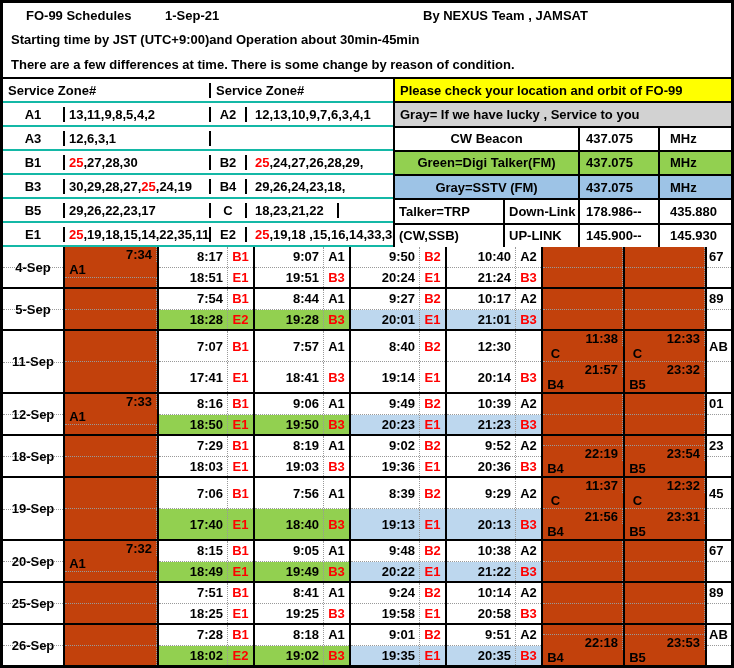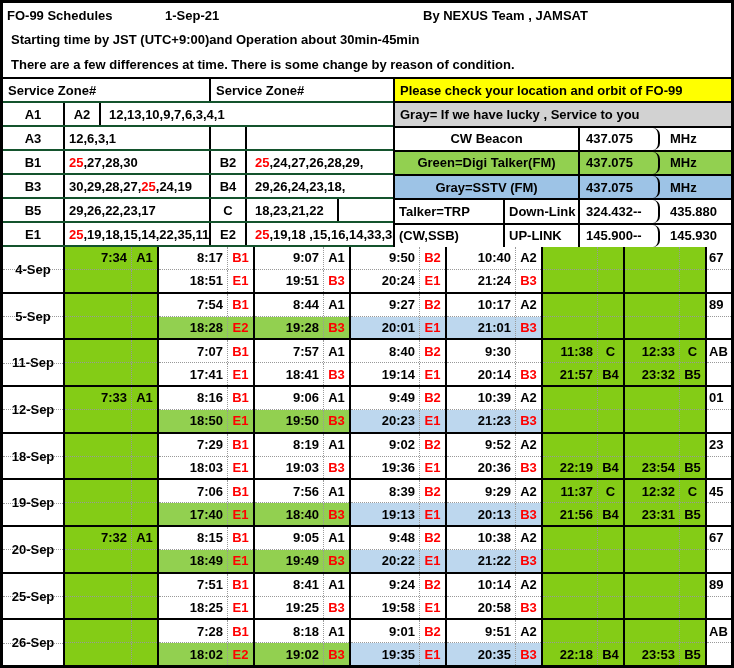--- a/index.html
+++ b/index.html
@@ -4,47 +4,47 @@
 <style>
   html,body{margin:0;padding:0;background:#fff;}
   .canvas{
     width:734px;height:668px;box-sizing:border-box;border:3px solid #000;
     font-family:"Liberation Sans",sans-serif;font-weight:bold;font-size:13px;color:#000;
     display:flex;flex-direction:column;background:#fff;overflow:hidden;
   }
   
   .titles{height:74px;display:flex;flex-direction:column;justify-content:space-evenly;}
   .trow{position:relative;height:24px;line-height:24px;white-space:nowrap;}
-  .t-title{position:absolute;left:4px;text-align:center;}
+  .t-title{position:absolute;left:23px;text-align:center;}
   .t-date{position:absolute;left:162px;}
   .t-by{position:absolute;left:420px;}
   .t-line{padding-left:8px;}
   
   .midblock{display:flex;border-top:2px solid #000;height:168px;}
   .zones{width:392px;display:flex;flex-direction:column;border-right:2px solid #000;box-sizing:border-box;}
-  .zrow{display:flex;height:24px;border-bottom:2px solid #14532d;box-sizing:border-box;flex:1;}
+  .zrow{display:flex;height:24px;border-bottom:2px solid #14b8a6;box-sizing:border-box;flex:1;align-items:center;}
   .zcell{box-sizing:border-box;border-right:2px solid #000;display:flex;align-items:center;overflow:hidden;white-space:nowrap;}
   .zhead1{width:208px;padding-left:5px;}
   .zhead2{flex:1;padding-left:5px;border-right:none;}
   .zcode1{width:62px;justify-content:center;}
   .zlist1{width:146px;padding-left:4px;}
   .zcode2{width:36px;justify-content:center;}
   .zlist2{flex:1;padding-left:8px;border-right:none;}
   .zlist2.split{flex:0 0 92px;border-right:2px solid #000;}
   .zextra{flex:1;border-right:none;}
   .legend{flex:1;display:flex;flex-direction:column;}
   .lrow{display:flex;height:24px;flex:1;border-bottom:2px solid #000;box-sizing:border-box;align-items:stretch;}
   .lrow:last-child{border-bottom:none;}
   .lcell{box-sizing:border-box;display:flex;align-items:center;border-right:2px solid #000;overflow:hidden;white-space:nowrap;}
   .lcell:last-child{border-right:none;}
   .lfull{flex:1;padding-left:5px;}
   .llabel{width:185px;justify-content:center;}
   .llabelA{width:110px;padding-left:4px;}
   .llabelB{width:75px;padding-left:4px;}
-  .lfreq{width:80px;padding-left:6px;border-radius:7px;}
+  .lfreq{width:80px;padding-left:6px;}
   .lunit{flex:1;padding-left:10px;}
   
   .sched{flex:1;display:flex;flex-direction:column;}
   .srow{flex:1;display:flex;border-bottom:2px solid #000;box-sizing:border-box;}
   .srow:last-child{border-bottom:none;}
   .dcell{width:62px;border-right:2px solid #000;box-sizing:border-box;position:relative;
          display:flex;align-items:center;justify-content:center;}
   .dcell::after{content:"";position:absolute;left:0;right:0;top:50%;border-top:1px dotted #999;}
   .dlabel{position:relative;z-index:1;}
   .pcol{display:flex;flex-direction:column;border-right:2px solid #000;box-sizing:border-box;}
@@ -52,21 +52,21 @@
   .pcol.main{width:96px;}
   .pcol.late{width:82px;}
   .ocol{flex:1;display:flex;flex-direction:column;}
   .half{flex:1;display:flex;align-items:stretch;}
   .half.top{border-bottom:1px dotted #999;box-sizing:border-box;}
   .tcell{flex:1;display:flex;align-items:center;justify-content:flex-end;padding-right:4px;
          border-right:1px dotted #999;box-sizing:border-box;}
   .ccell{width:25px;display:flex;align-items:center;justify-content:center;}
   .ohalf{flex:1;display:flex;align-items:center;padding-left:2px;}
   .ohalf.top{border-bottom:1px dotted #999;box-sizing:border-box;}
-  .bg-gray{background:#84cc16;}
+  .bg-gray{background:#c2410c;flex-direction:column;}
   .bg-green{background:#92D050;}
   .bg-blue{background:#BDD7EE;}
   .red{color:#FF0000;}
 </style>
 </head>
 <body>
 
 <div class="canvas">
   <div class="titles">
     <div class="trow">
@@ -79,20 +79,23 @@
   </div>
 
   <div class="midblock">
     <div class="zones">
         <div class="zrow">
           <div class="zcell zhead1">Service  Zone#</div>
           <div class="zcell zhead2">Service  Zone#</div>
         </div>
         <div class="zrow">
           <div class="zcell zcode1">A1</div>
+          <div class="zcell zlist1">
+            <span>13,11,9,8,5,4,2</span>
+          </div>
           <div class="zcell zcode2">A2</div>
           <div class="zcell zlist2">
             <span>12,13,10,9,7,6,3,4,1</span>
           </div>
         </div>
         <div class="zrow">
           <div class="zcell zcode1">A3</div>
           <div class="zcell zlist1">
             <span>12,6,3,1</span>
           </div>
@@ -165,21 +168,21 @@
           <div class="lcell lunit">MHz</div>
         </div>
         <div class="lrow" style="background: rgb(157, 195, 230);">
           <div class="lcell llabel">Gray=SSTV (FM)</div>
           <div class="lcell lfreq">437.075</div>
           <div class="lcell lunit">MHz</div>
         </div>
         <div class="lrow" style="background: rgb(255, 255, 255);">
           <div class="lcell llabelA">Talker=TRP</div>
           <div class="lcell llabelB">Down-Link</div>
-          <div class="lcell lfreq">324.432--</div>
+          <div class="lcell lfreq">178.986--</div>
           <div class="lcell lunit">435.880</div>
         </div>
         <div class="lrow" style="background: rgb(255, 255, 255);">
           <div class="lcell llabelA">(CW,SSB)</div>
           <div class="lcell llabelB">UP-LINK</div>
           <div class="lcell lfreq">145.900--</div>
           <div class="lcell lunit">145.930</div>
         </div>
       </div>
   </div>
@@ -382,21 +385,21 @@
             <div class="tcell">8:40</div>
             <div class="ccell red">B2</div>
           </div>
           <div class="half bottom ">
             <div class="tcell">19:14</div>
             <div class="ccell red">E1</div>
           </div>
         </div>
         <div class="pcol main">
           <div class="half top ">
-            <div class="tcell">9:30</div>
+            <div class="tcell">12:30</div>
             <div class="ccell"></div>
           </div>
           <div class="half bottom ">
             <div class="tcell">20:14</div>
             <div class="ccell red">B3</div>
           </div>
         </div>
         <div class="pcol late">
           <div class="half top bg-gray">
             <div class="tcell">11:38</div>

